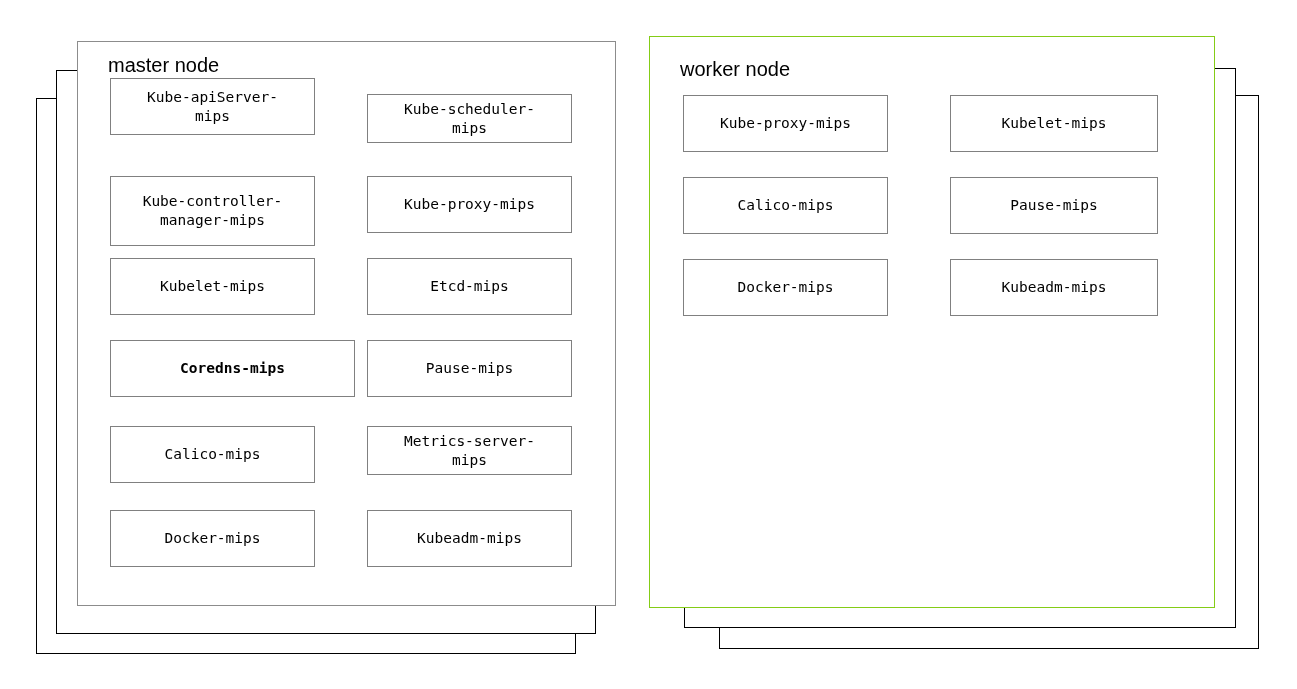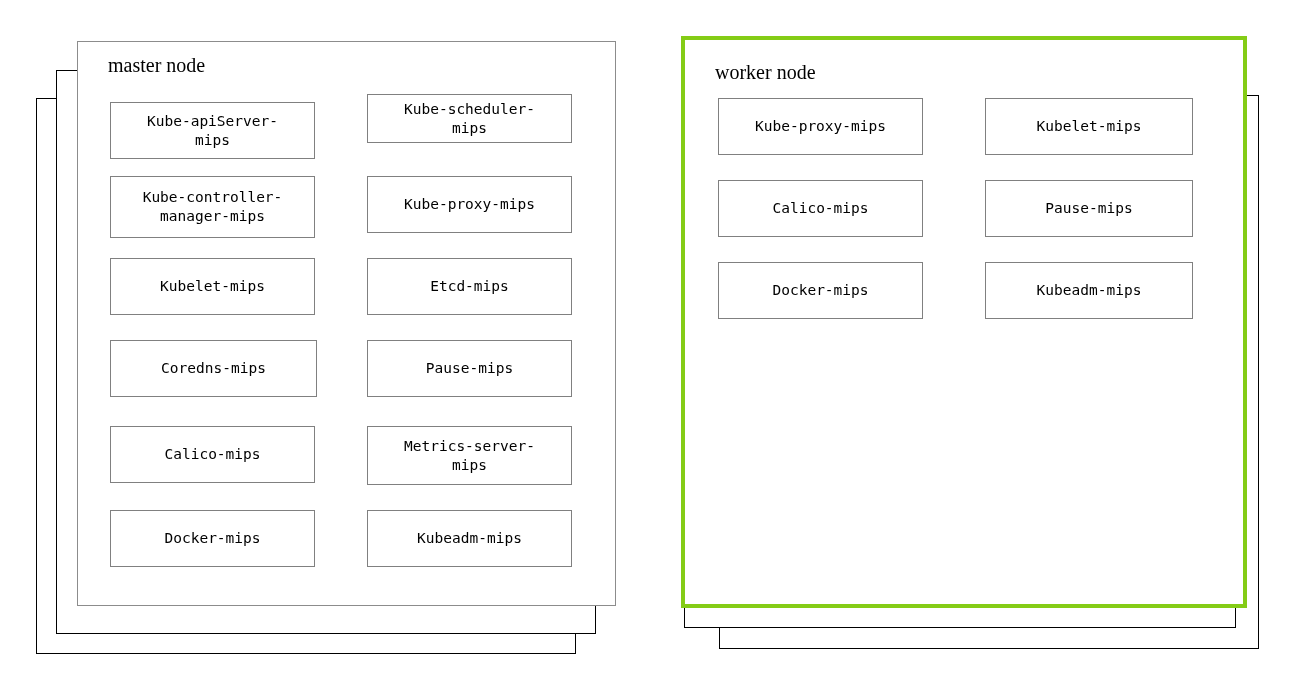--- a/index.html
+++ b/index.html
@@ -32,27 +32,26 @@
   }
 
   
   .node-panel {
     position: absolute;
     background: #ffffff;
     box-sizing: border-box;
     border: 1px solid #8c8c8c;
   }
   .node-panel.worker-panel {
-    border: 4px solid #84cc16;
-    margin-left: 32px;
+    border: 1px solid #84cc16;
   }
 
   .node-title {
     position: absolute;
-    font-family: Liberation Serif, serif;
+    font-family: Liberation Sans, sans-serif;
     font-size: 20px;
     line-height: 24px;
     color: #000000;
     white-space: nowrap;
     letter-spacing: 0px;
   }
 
   
   .comp-box {
     position: absolute;
@@ -78,32 +77,32 @@
 
 <div id="canvas">
 
   <div class="stack-layer" style="left:36px; top:98px; width:540px; height:556px;"></div>
   <div class="stack-layer" style="left:56px; top:70px; width:540px; height:564px;"></div>
 
   <div class="node-panel master-panel" style="left:77px; top:41px; width:539px; height:565px;">
 
     <div class="node-title" style="left:30px; top:11px;">master node</div>
 
-    <div class="comp-box" style="left:32px; top:60px; width:205px; height:57px;">
+    <div class="comp-box" style="left:32px; top:36px; width:205px; height:57px;">
       <span class="comp-label">Kube-apiServer-
 mips</span>
     </div>
-    <div class="comp-box" style="left:32px; top:134px; width:205px; height:62px;">
+    <div class="comp-box" style="left:32px; top:134px; width:205px; height:70px;">
       <span class="comp-label">Kube-controller-
 manager-mips</span>
     </div>
     <div class="comp-box" style="left:32px; top:216px; width:205px; height:57px;">
       <span class="comp-label">Kubelet-mips</span>
     </div>
-    <div class="comp-box" style="left:32px; top:298px; width:207px; height:57px;">
+    <div class="comp-box" style="left:32px; top:298px; width:245px; height:57px;font-weight:bold;">
       <span class="comp-label">Coredns-mips</span>
     </div>
     <div class="comp-box" style="left:32px; top:384px; width:205px; height:57px;">
       <span class="comp-label">Calico-mips</span>
     </div>
     <div class="comp-box" style="left:32px; top:468px; width:205px; height:57px;">
       <span class="comp-label">Docker-mips</span>
     </div>
 
     <div class="comp-box" style="left:289px; top:52px; width:205px; height:49px;">
@@ -112,21 +111,21 @@
     </div>
     <div class="comp-box" style="left:289px; top:134px; width:205px; height:57px;">
       <span class="comp-label">Kube-proxy-mips</span>
     </div>
     <div class="comp-box" style="left:289px; top:216px; width:205px; height:57px;align-items:center;">
       <span class="comp-label">Etcd-mips</span>
     </div>
     <div class="comp-box" style="left:289px; top:298px; width:205px; height:57px;">
       <span class="comp-label">Pause-mips</span>
     </div>
-    <div class="comp-box" style="left:289px; top:384px; width:205px; height:59px;">
+    <div class="comp-box" style="left:289px; top:384px; width:205px; height:49px;">
       <span class="comp-label">Metrics-server-
 mips</span>
     </div>
     <div class="comp-box" style="left:289px; top:468px; width:205px; height:57px;">
       <span class="comp-label">Kubeadm-mips</span>
     </div>
   </div>
 
   <div class="stack-layer" style="left:719px; top:95px; width:540px; height:554px;"></div>
   <div class="stack-layer" style="left:684px; top:68px; width:552px; height:560px;"></div>

